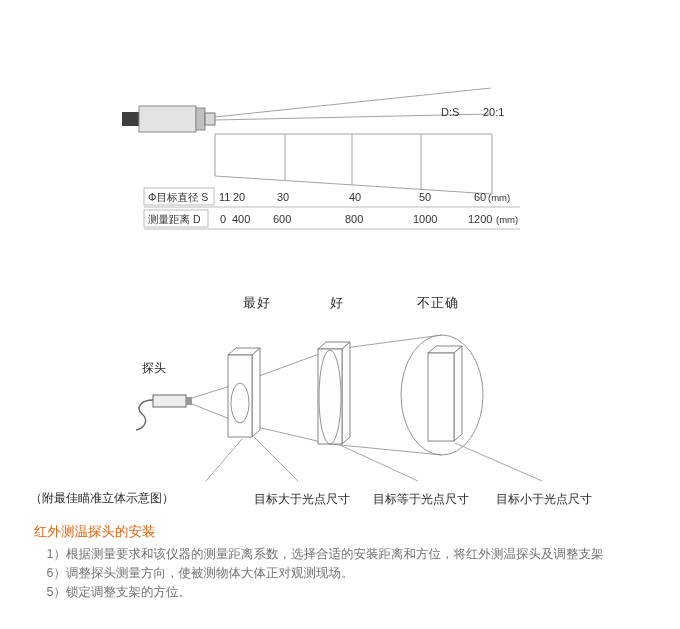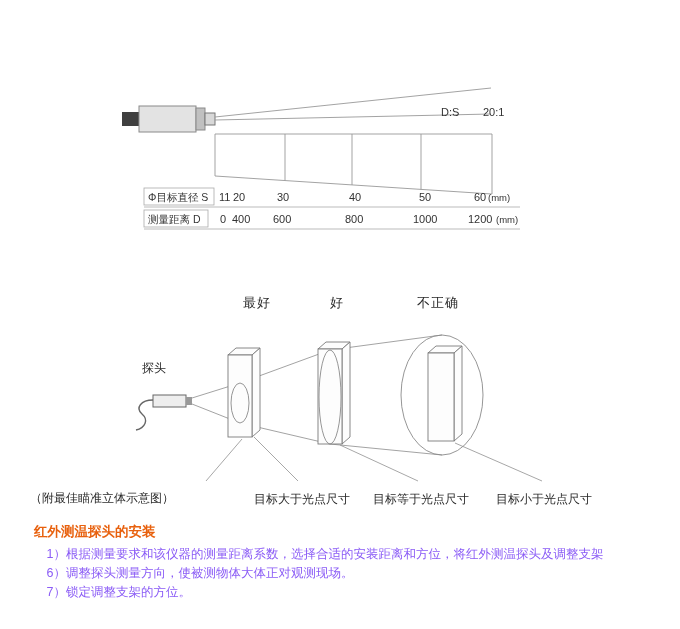--- a/index.html
+++ b/index.html
@@ -13,22 +13,22 @@
   .t10{font-size:10.5px;}
   .t9{font-size:9.5px;}
   .tq{font-size:13px;fill:#2b2b2b;letter-spacing:1px;}
   .tc{font-size:12px;fill:#2b2b2b;}
   .ln{stroke:#999;stroke-width:0.9;fill:none;}
   .tbl{stroke:#aaa;stroke-width:0.8;fill:none;}
   .plate{fill:#fdfdfd;stroke:#7a7a7a;stroke-width:0.9;}
   .spot{fill:none;stroke:#8a8a8a;stroke-width:0.9;}
   .leader{stroke:#909090;stroke-width:0.8;fill:none;}
   .install{position:absolute;left:34px;top:506px;width:618px;}
-  .install h2{font-size:13.5px;font-weight:700;margin:0 0 4px 0;color:#e8610e;}
-  .install p{font-size:12.5px;line-height:1.5;margin:0;color:#8b5cf6;}
+  .install h2{font-size:13.5px;font-weight:400;margin:0 0 4px 0;color:#e8610e;}
+  .install p{font-size:12.5px;line-height:1.5;margin:0;color:#737373;}
 </style>
 </head>
 <body>
 
 <div class="page">
 
   <svg id="svg-top" width="680" height="240" viewBox="0 0 680 240">
 
     <g>
       <rect x="122" y="95" width="17" height="14" fill="#3f3f3f"></rect>
@@ -127,16 +127,16 @@
     <text class="tc" x="30" y="215">（附最佳瞄准立体示意图）</text>
     <text class="tc" x="302" y="216" text-anchor="middle">目标大于光点尺寸</text>
     <text class="tc" x="421" y="216" text-anchor="middle">目标等于光点尺寸</text>
     <text class="tc" x="544" y="216" text-anchor="middle">目标小于光点尺寸</text>
   </svg>
 
   <div class="install">
     <h2>红外测温探头的安装</h2>
     <p>　1）根据测量要求和该仪器的测量距离系数，选择合适的安装距离和方位，将红外测温探头及调整支架</p>
     <p>　6）调整探头测量方向，使被测物体大体正对观测现场。</p>
-    <p>　7）锁定调整支架的方位。</p>
+    <p>　5）锁定调整支架的方位。</p>
   </div>
 
 </div>
 
 </body></html>

